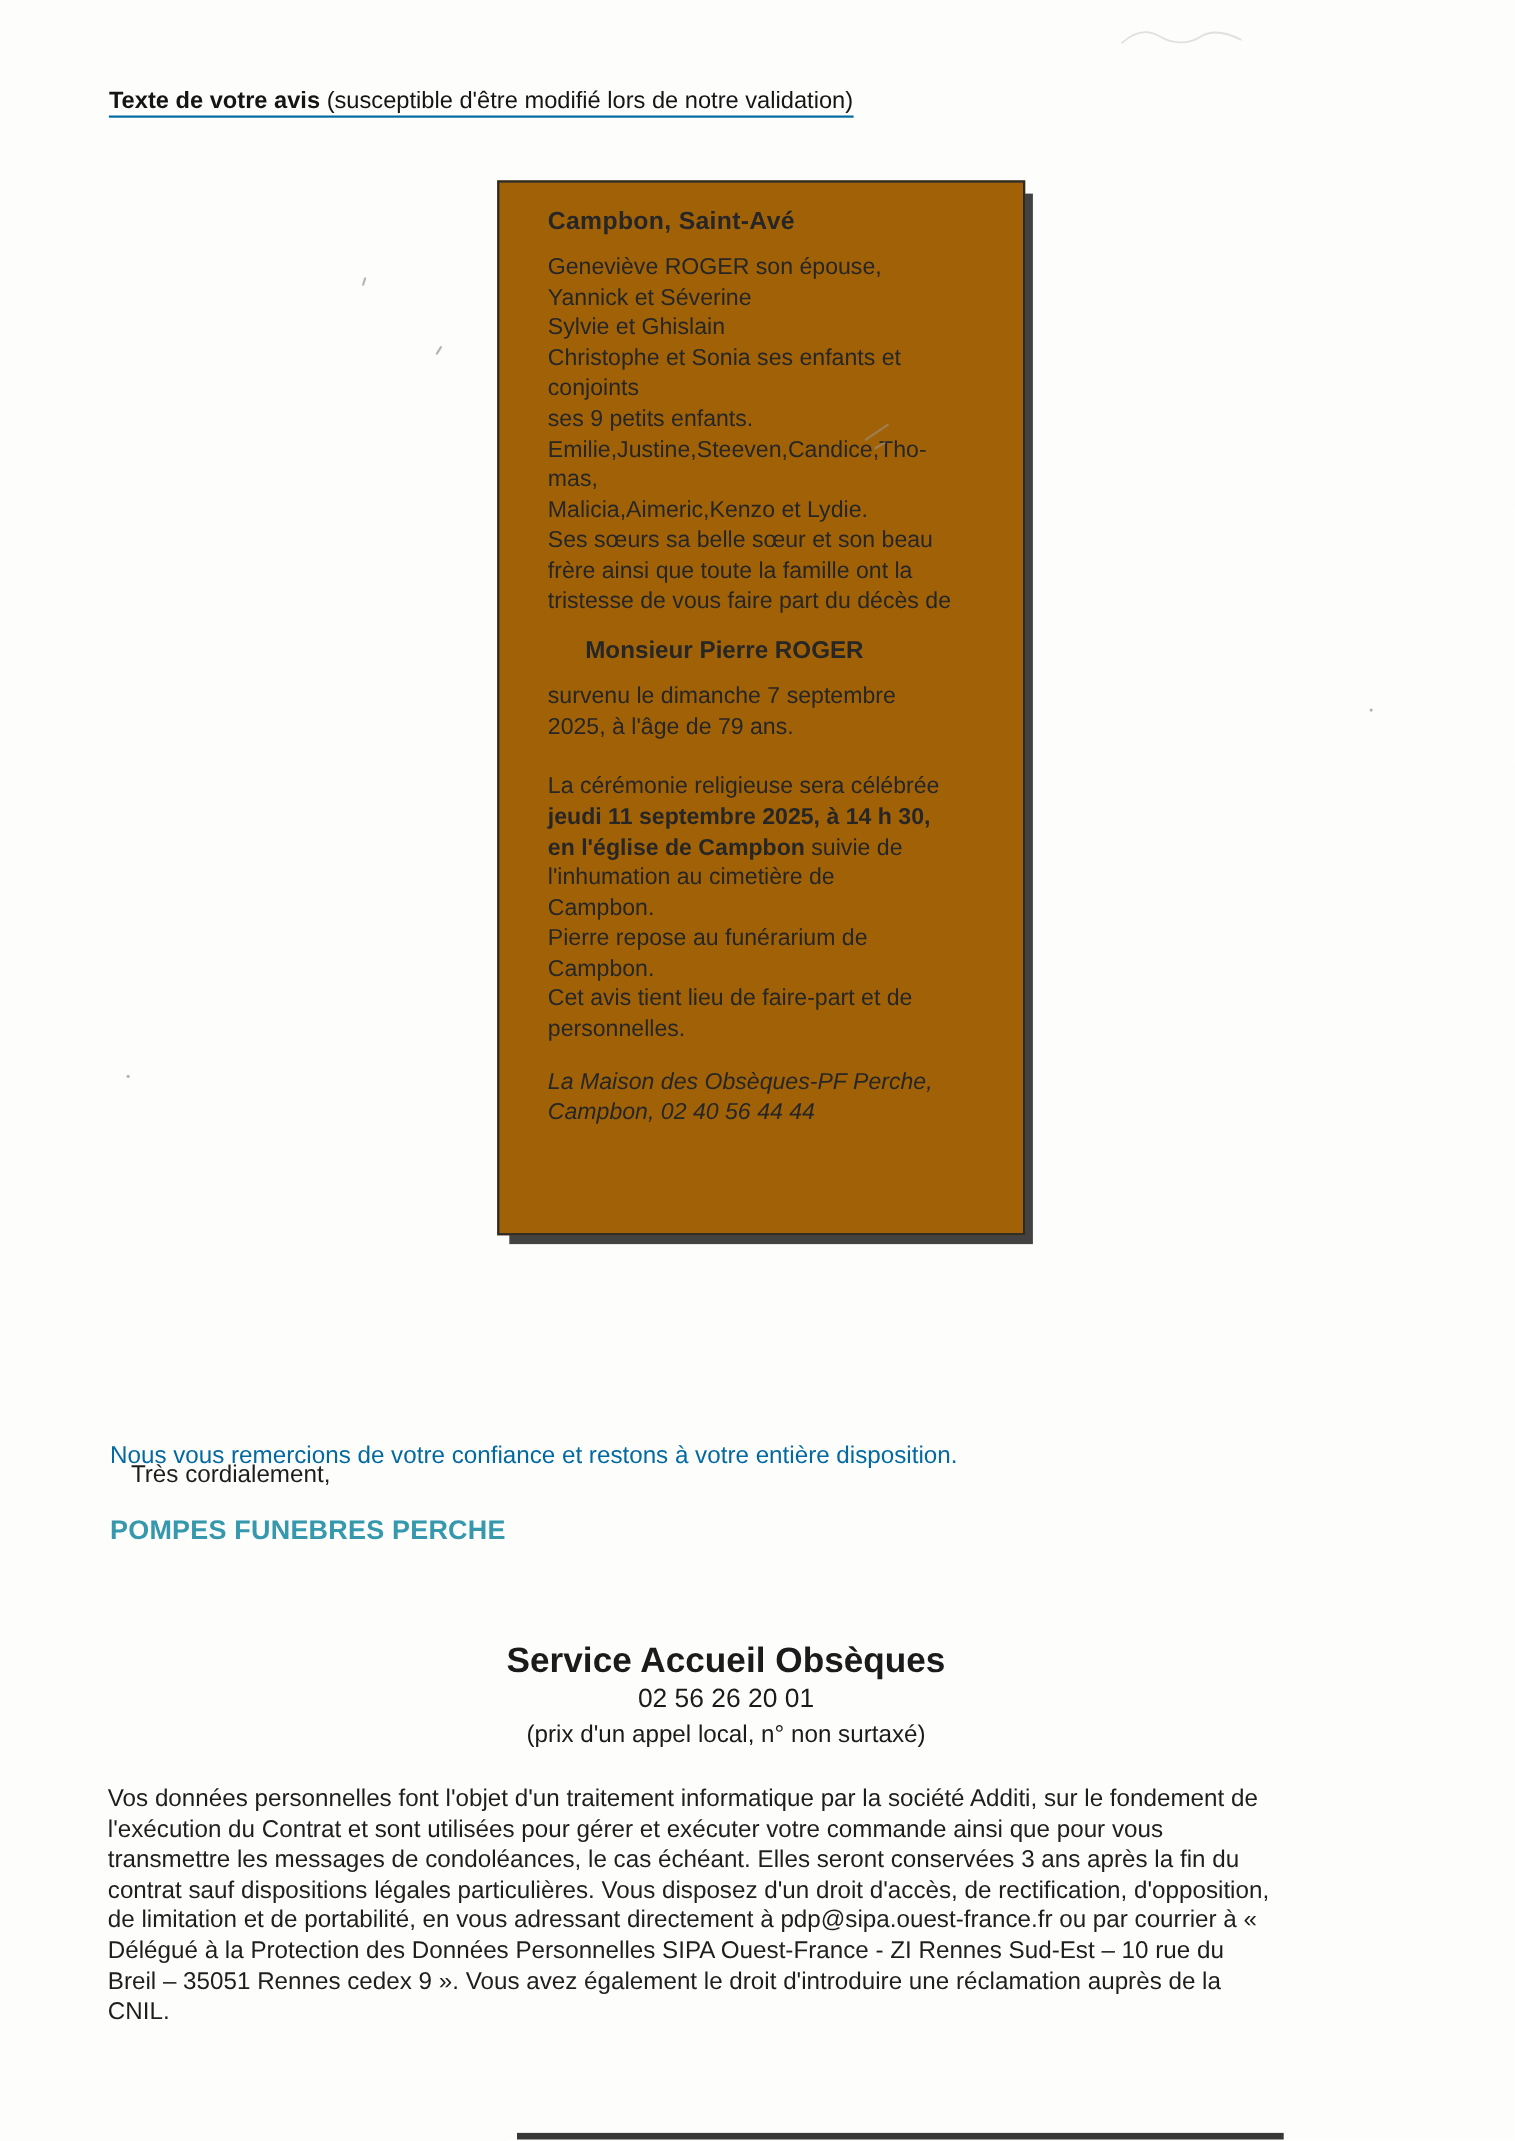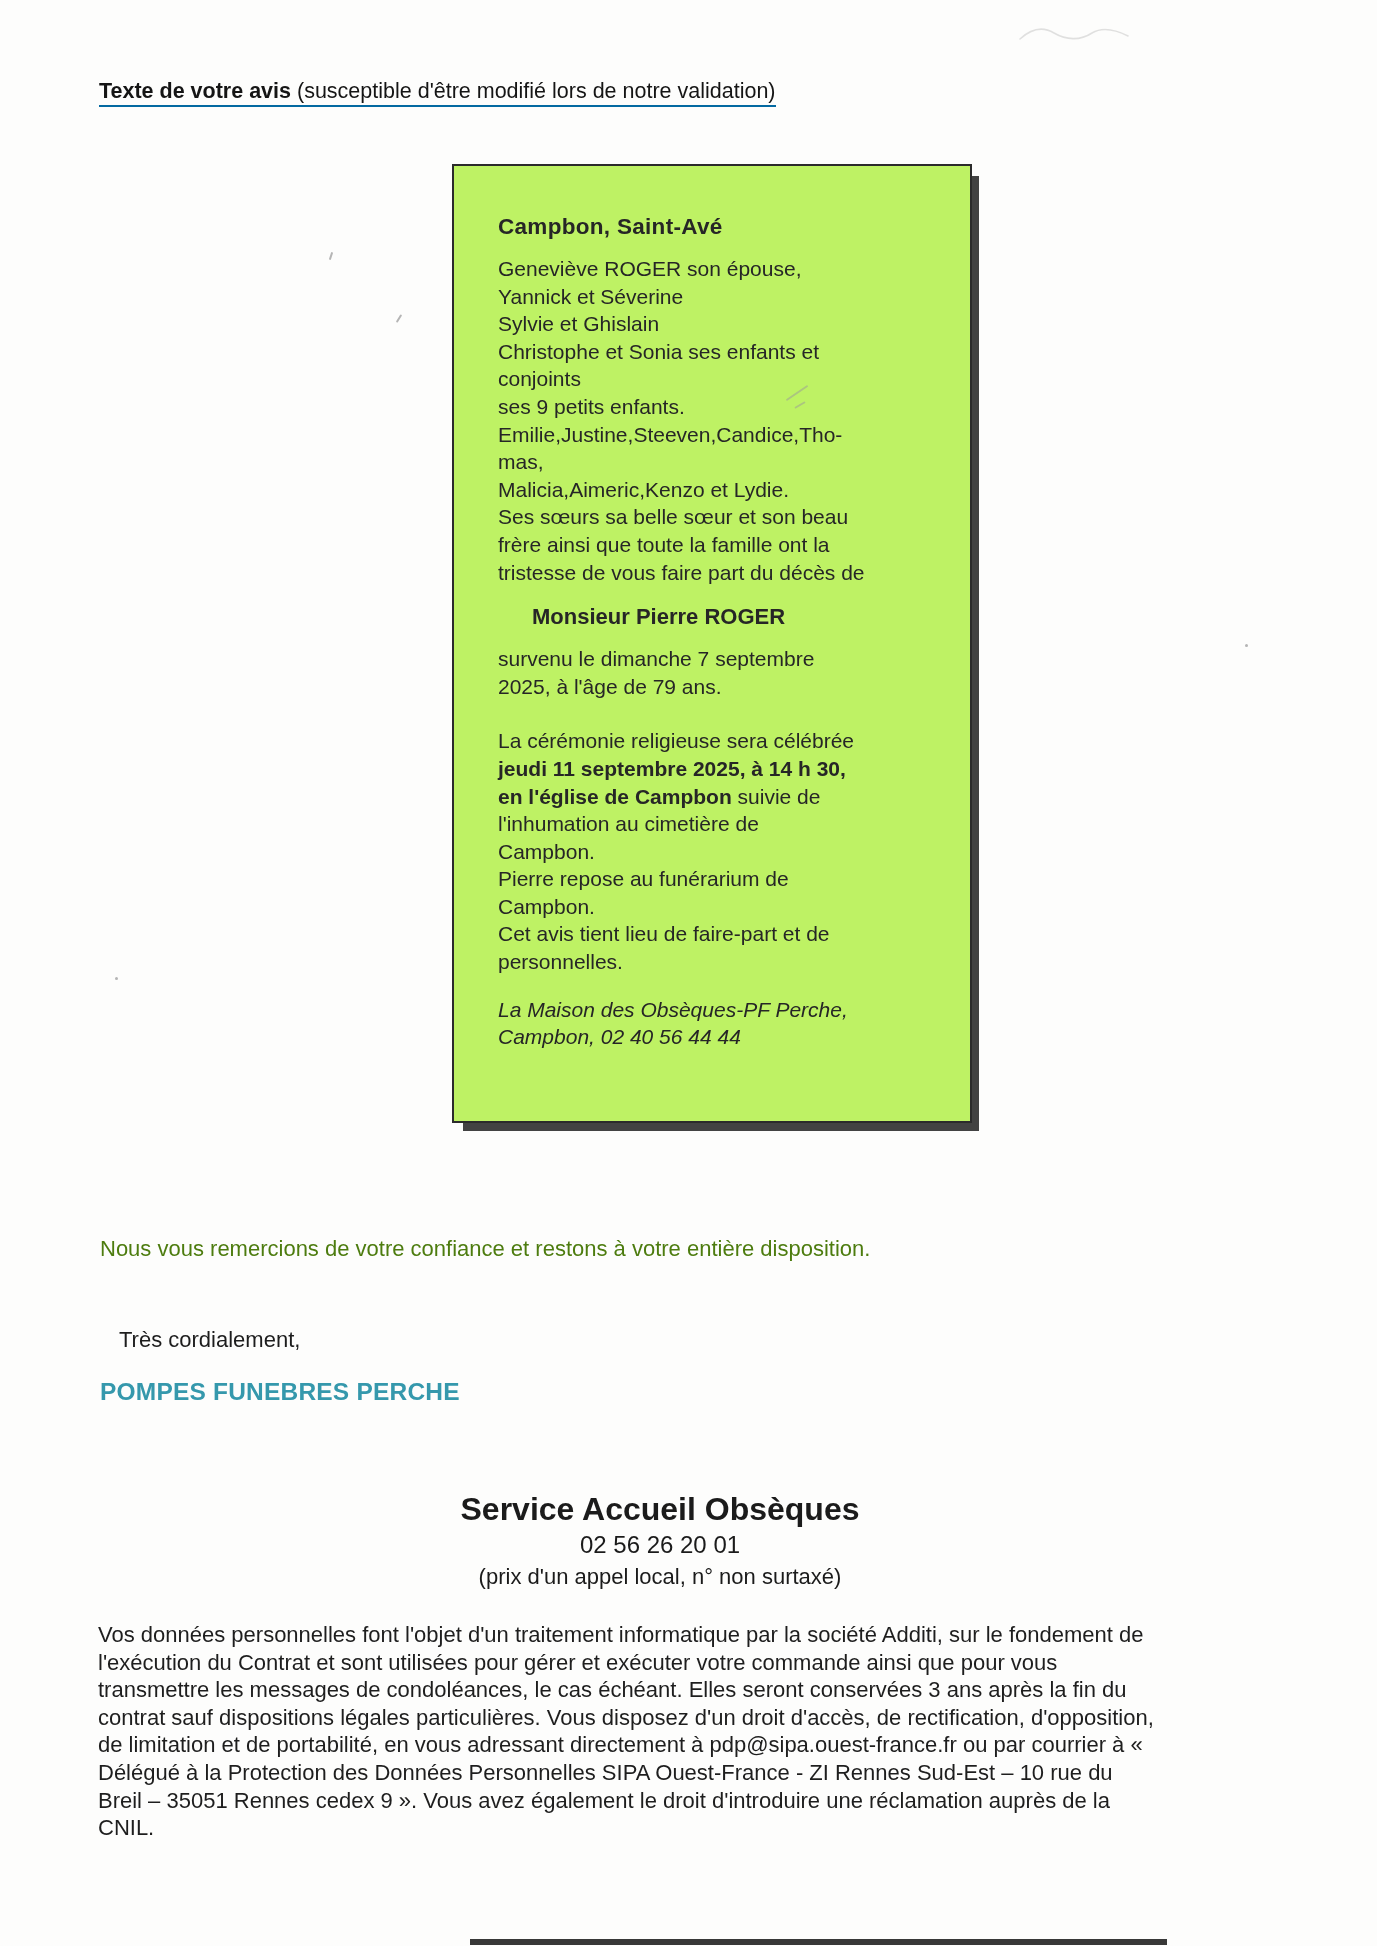--- a/index.html
+++ b/index.html
@@ -10,38 +10,38 @@
     font-family:"Liberation Sans","DejaVu Sans",sans-serif;
     color:#222;
     overflow:hidden;
   }
   
   .doc-header{position:absolute;left:99px;top:79px;font-size:21.5px;color:#151515;}
   .hdr-underline{border-bottom:2px solid #0369a1;padding-bottom:2px;}
   .hdr-bold{font-weight:bold;}
   
   .notice-box{
-    position:absolute;left:452px;top:164px;width:520px;height:959px;
+    position:absolute;left:452px;top:164px;width:480px;height:959px;
     box-sizing:border-box;
     border:2px solid #2b2b2b;
-    background:#bef264;
+    background:#a16207;
     box-shadow:9px 10px 0 -2px #424242;
-    padding:47px 36px 0 44px;
+    padding:21px 36px 0 44px;
     color:#262626;
   }
   .n-title{font-size:22.5px;font-weight:bold;letter-spacing:.3px;line-height:28px;}
   .n-line{font-size:21px;line-height:27.6px;white-space:nowrap;}
   .n-family{margin-top:14px;}
   .n-name{margin-top:17px;margin-left:34px;font-size:22px;font-weight:bold;line-height:28px;white-space:nowrap;}
   .n-death{margin-top:14px;}
   .n-ceremony{margin-top:27px;}
   .n-bold{font-weight:bold;}
   .n-home{margin-top:20px;font-style:italic;}
   
-  .thanks{position:absolute;left:100px;top:1236px;font-size:22px;color:#4d7c0f;}
+  .thanks{position:absolute;left:100px;top:1310px;font-size:22px;color:#0369a1;}
   .salutation{position:absolute;left:100px;top:1327px;font-size:22px;color:#1d1d1d;margin-left:19px;}
   .company{position:absolute;left:100px;top:1378px;font-size:24.5px;font-weight:bold;color:#3598ac;letter-spacing:.2px;}
   .service{position:absolute;left:160px;top:1494px;width:1000px;text-align:center;color:#1b1b1b;}
   .svc-title{font-size:32px;font-weight:bold;line-height:30px;}
   .svc-phone{font-size:24px;margin-top:7px;line-height:28px;}
   .svc-note{font-size:22px;margin-top:5px;line-height:26px;}
   .legal{position:absolute;left:98px;top:1621px;width:1230px;font-size:22px;line-height:27.6px;color:#1e1e1e;}
   .legal-line{white-space:nowrap;}
   
   .squiggle{position:absolute;left:1018px;top:24px;width:112px;height:22px;opacity:.55;}

